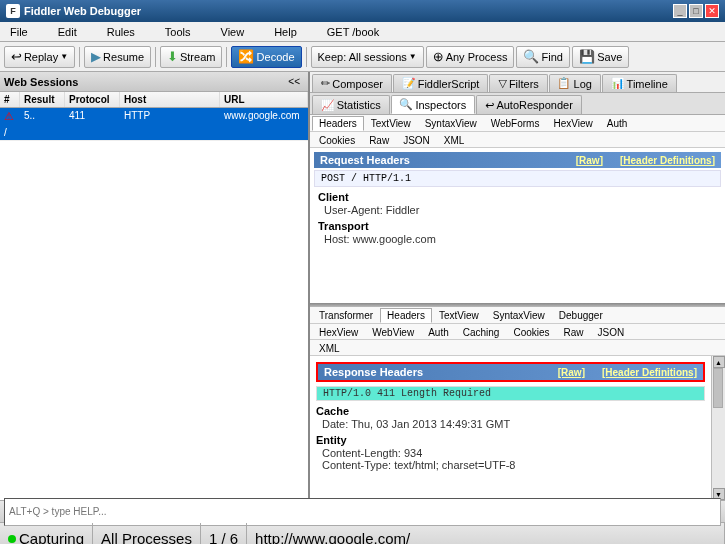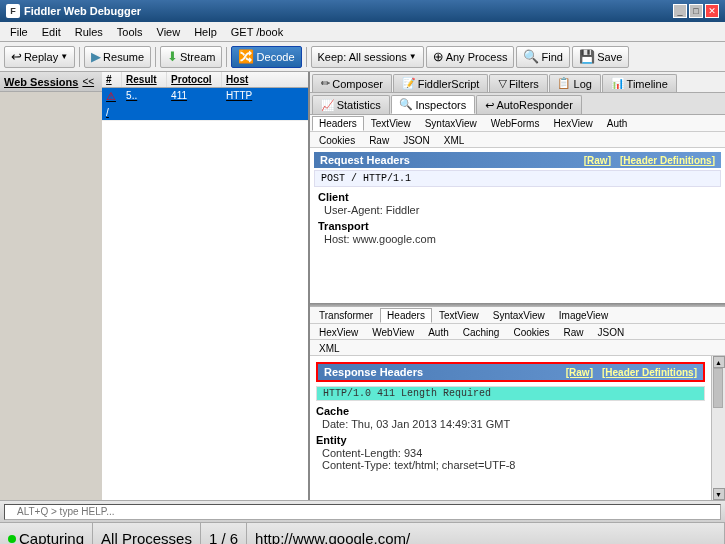--- a/index.html
+++ b/index.html
@@ -7,36 +7,36 @@
     
     
     .title-bar { background: linear-gradient(to bottom, #3a6ea5, #1a4a7a); color: white; height: 22px; display: flex; align-items: center; padding: 0 6px; justify-content: space-between; }
     .title-bar-left { display: flex; align-items: center; gap: 4px; font-size: 11px; font-weight: bold; }
     .title-bar-icon { width: 14px; height: 14px; background: #fff; border-radius: 2px; display: inline-block; font-size: 9px; color: #333; text-align: center; line-height: 14px; }
     .title-bar-buttons { display: flex; gap: 2px; }
     .title-btn { width: 14px; height: 14px; border: 1px solid #fff; background: #c0c0c0; color: #333; font-size: 9px; text-align: center; line-height: 12px; cursor: pointer; }
     .title-btn.close { background: #ff4444; color: white; }
     
     
-    .menu-bar { background: #f0f0f0; height: 20px; display: flex; align-items: center; padding: 0 4px; border-bottom: 1px solid #aaa; gap: 2px; }
+    .menu-bar { background: #f0f0f0; height: 20px; display: flex; align-items: center; padding: 0 4px; border-bottom: 1px solid #aaa; gap: 18px; }
     .menu-item { padding: 1px 6px; font-size: 11px; cursor: pointer; }
     
     
     .toolbar { background: #f0f0f0; height: 30px; display: flex; align-items: center; padding: 2px 4px; border-bottom: 1px solid #aaa; gap: 2px; }
     .toolbar-btn { display: flex; align-items: center; gap: 2px; padding: 2px 6px; background: linear-gradient(to bottom, #ffffff, #e0e0e0); border: 1px solid #aaa; border-radius: 2px; cursor: pointer; font-size: 11px; height: 22px; }
     .toolbar-sep { width: 1px; height: 20px; background: #aaa; margin: 0 2px; }
     .toolbar-btn .icon { font-size: 13px; }
     .toolbar-btn .arrow { font-size: 8px; }
     .decode-btn { background: linear-gradient(to bottom, #4488cc, #2266aa); color: white; border-color: #1144aa; }
     
     
     .main-container { display: flex; height: calc(544px - 22px - 20px - 30px - 22px - 22px); }
     
     
-    .left-panel { width: 310px; display: flex; flex-direction: row; border-right: 2px solid #888; text-decoration: underline; }
+    .left-panel { width: 310px; display: flex; flex-direction: column; border-right: 2px solid #888; }
     .panel-header { background: linear-gradient(to bottom, #e0e0e0, #c8c8c8); border-bottom: 1px solid #aaa; height: 20px; display: flex; align-items: center; justify-content: space-between; padding: 0 4px; }
     .panel-header-text { font-size: 11px; font-weight: bold; }
     .collapse-btn { cursor: pointer; font-size: 10px; padding: 1px 4px; }
     
     .sessions-table { flex: 1; overflow-y: auto; background: white; }
     .table-header { display: grid; grid-template-columns: 20px 45px 55px 100px auto; background: linear-gradient(to bottom, #f8f8f8, #e8e8e8); border-bottom: 1px solid #aaa; position: sticky; top: 0; }
     .th { padding: 2px 4px; font-size: 10px; font-weight: bold; border-right: 1px solid #ddd; white-space: nowrap; overflow: hidden; }
     .table-row { display: grid; grid-template-columns: 20px 45px 55px 100px auto; border-bottom: 1px solid #eee; cursor: pointer; }
     .table-row.selected { background: #0066cc; color: white; }
     .td { padding: 2px 4px; font-size: 10px; overflow: hidden; white-space: nowrap; }
@@ -56,38 +56,38 @@
     
     
     .sub-tab-bar { display: flex; background: #f8f8f8; border-bottom: 1px solid #ccc; padding: 1px 2px 0; flex-wrap: wrap; }
     .sub-tab { padding: 1px 6px; font-size: 10px; cursor: pointer; border: 1px solid transparent; border-bottom: none; }
     .sub-tab.active { background: white; border: 1px solid #aaa; border-bottom: 1px solid white; }
     
     
     .request-section { flex: 1; overflow-y: auto; padding: 4px; background: white; min-height: 0; }
     
     .section-header { background: linear-gradient(to right, #4a7ab5, #6a9ad5); color: white; padding: 2px 6px; font-size: 11px; font-weight: bold; display: flex; justify-content: space-between; align-items: center; margin-bottom: 2px; }
-    .section-header-links { color: #ffff99; font-size: 10px; display: flex; gap: 9px; }
+    .section-header-links { color: #ffff99; font-size: 10px; display: flex; gap: 17px; }
     .section-header-links span { cursor: pointer; text-decoration: underline; }
     
     .req-field-name { font-weight: bold; font-size: 11px; margin-top: 4px; margin-bottom: 1px; }
     .req-field-value { padding-left: 10px; font-size: 11px; color: #333; }
     
     
     .h-divider { height: 4px; background: linear-gradient(to bottom, #888, #bbb); cursor: row-resize; }
     
     
     .response-section { flex: 1; display: flex; flex-direction: column; min-height: 0; }
     
     .response-header-highlighted { background: linear-gradient(to right, #4a7ab5, #6a9ad5); color: white; padding: 2px 6px; font-size: 11px; font-weight: bold; display: flex; justify-content: space-between; align-items: flex-end; border: 2px solid red; margin: 4px; }
     .response-status { font-family: 'Courier New', monospace; font-size: 10px; padding: 1px 6px; background: #5eead4; color: #333; margin: 0 4px 2px; border: 1px solid #ddd; }
     
     
     .status-bar { height: 22px; background: linear-gradient(to bottom, #e8e8e8, #d0d0d0); border-top: 1px solid #aaa; display: flex; align-items: center; padding: 0 4px; gap: 8px; font-size: 10px; }
-    .status-input { flex: 1; background: white; border: 1px inset #aaa; padding: 1px 12px; font-size: 10px; height: 16px; }
+    .status-input { flex: 1; background: white; border: 1px inset #aaa; padding: 1px 4px; font-size: 10px; height: 28px; }
     
     
     .bottom-bar { height: 32px; background: linear-gradient(to bottom, #e8e8e8, #d0d0d0); border-top: 1px solid #aaa; display: flex; align-items: center; padding: 0; font-size: 15px; }
     .bottom-item { padding: 0 8px; border-right: 1px solid #aaa; height: 100%; display: flex; align-items: center; gap: 3px; }
     .bottom-item.url { flex: 1; }
     .capture-dot { width: 8px; height: 8px; background: #00cc00; border-radius: 50%; }
   </style>
 </head>
 <body>
 
@@ -256,21 +256,21 @@
 
       <div class="h-divider"></div>
 
       <div class="response-section">
 
         <div class="sub-tab-bar">
           <div class="sub-tab">Transformer</div>
           <div class="sub-tab active">Headers</div>
           <div class="sub-tab">TextView</div>
           <div class="sub-tab">SyntaxView</div>
-          <div class="sub-tab">ImageView</div>
+          <div class="sub-tab">Debugger</div>
         </div>
         <div class="sub-tab-bar">
           <div class="sub-tab">HexView</div>
           <div class="sub-tab">WebView</div>
           <div class="sub-tab">Auth</div>
           <div class="sub-tab">Caching</div>
           <div class="sub-tab">Cookies</div>
           <div class="sub-tab">Raw</div>
           <div class="sub-tab">JSON</div>
         </div>

